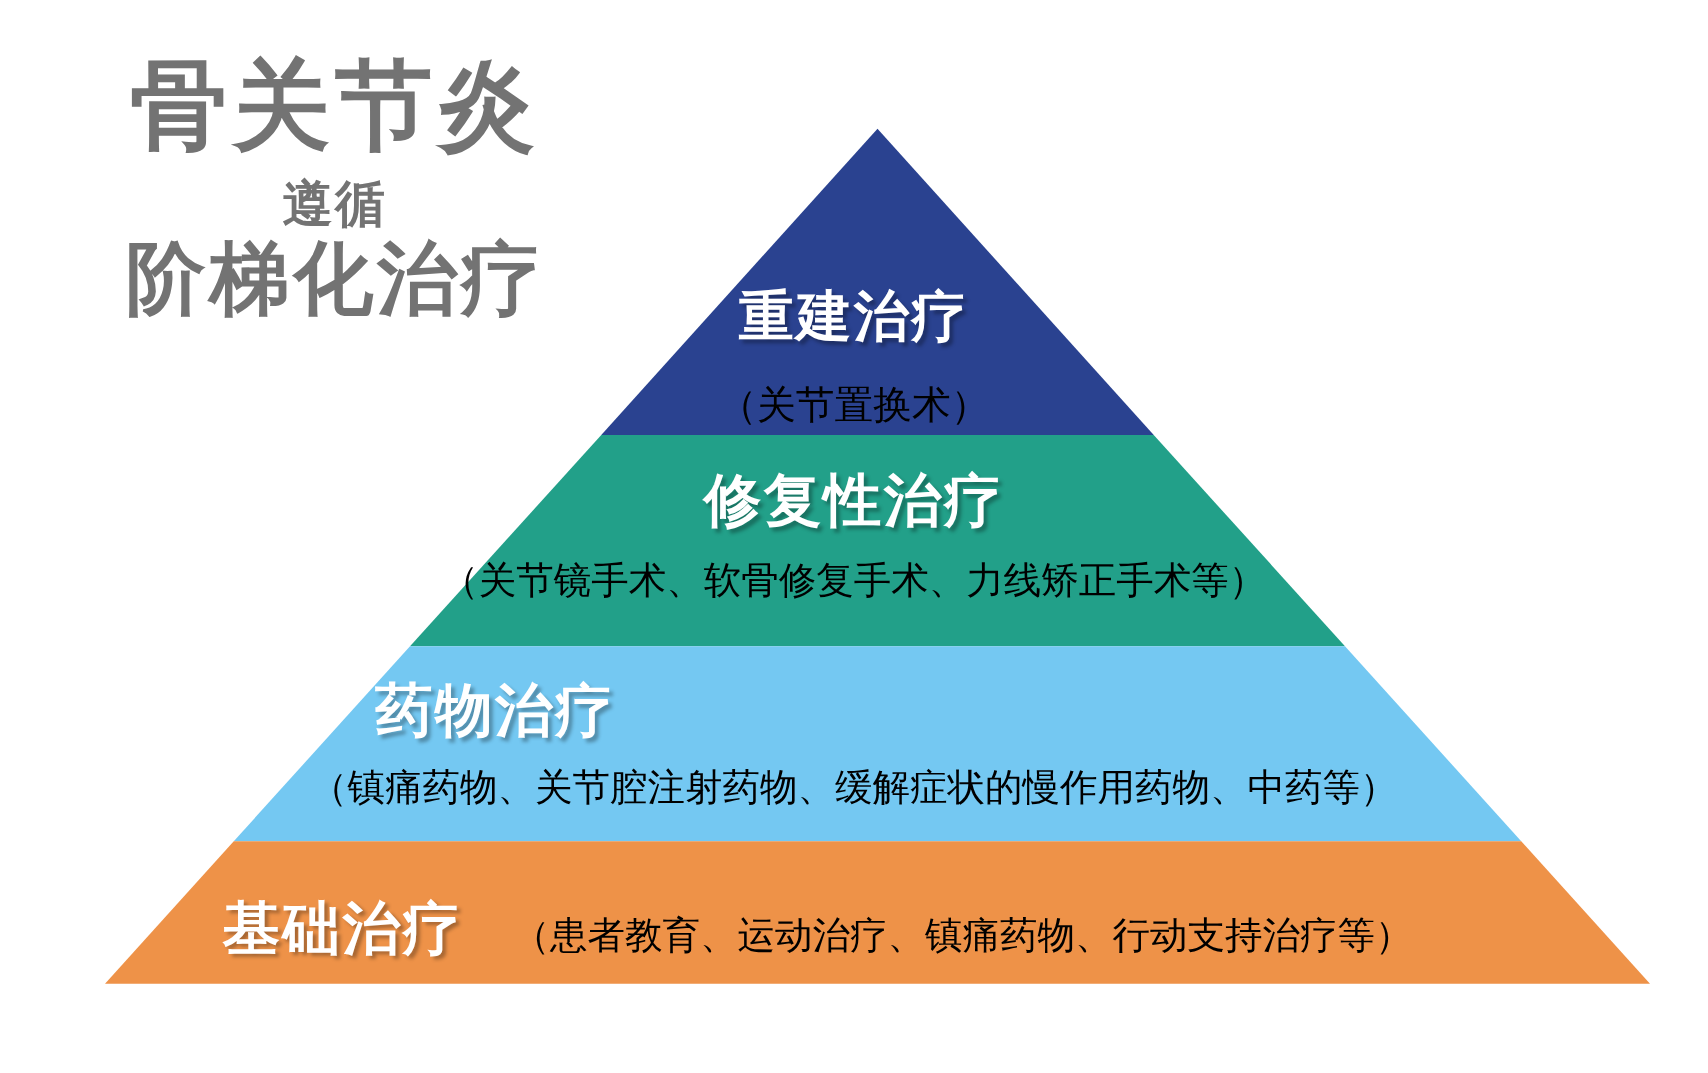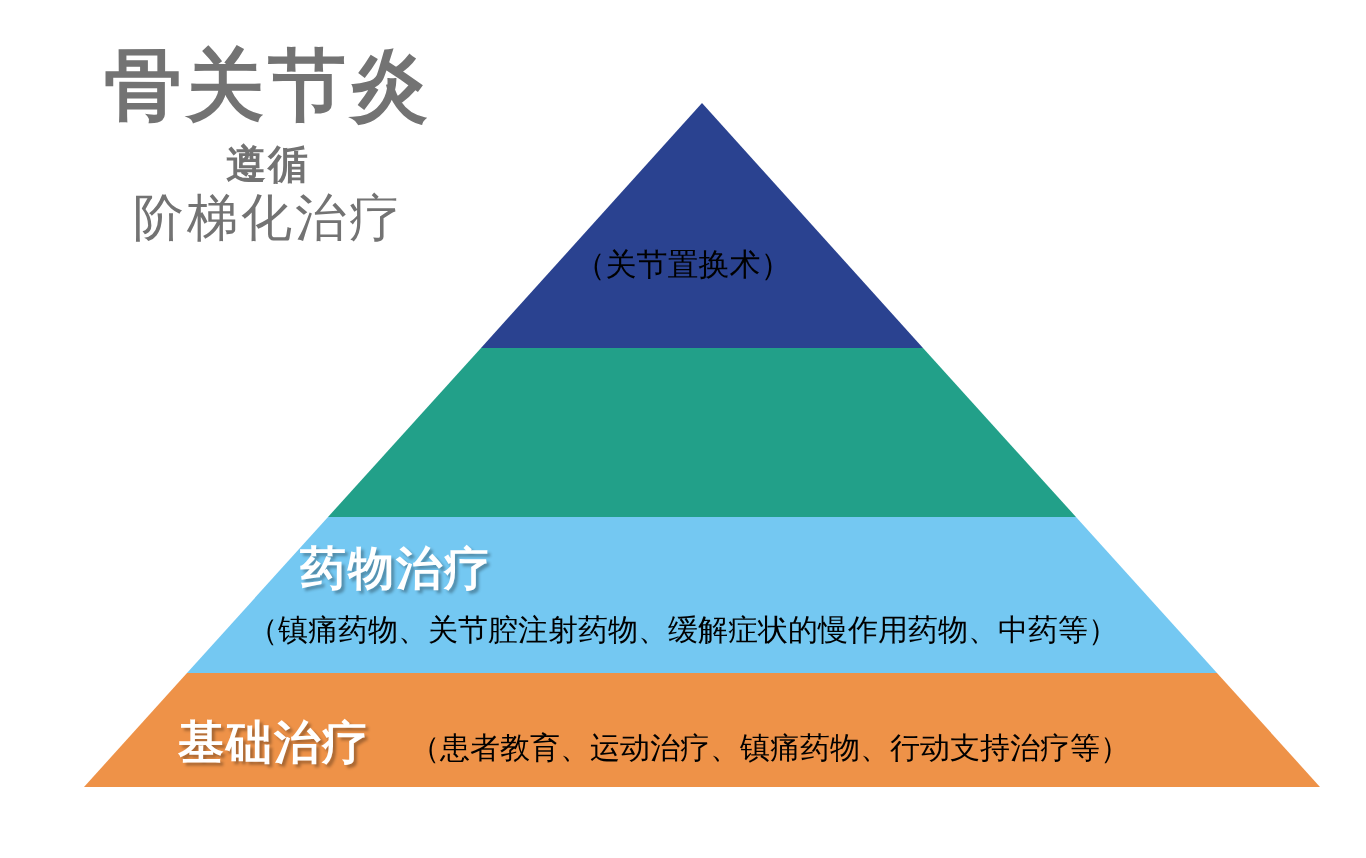--- a/index.html
+++ b/index.html
@@ -39,22 +39,22 @@
     white-space: nowrap;
   }
   .title-sub {
     font-size: 40px;
     font-weight: 700;
     margin-top: 20px;
     letter-spacing: 2px;
     white-space: nowrap;
   }
   .title-main2 {
-    font-size: 51px;
-    font-weight: 400;
+    font-size: 64px;
+    font-weight: 700;
     margin-top: 8px;
     letter-spacing: 3px;
     white-space: nowrap;
   }
 
   
   #pyramid {
     position: absolute;
     left: 0;
     top: 0;
@@ -137,25 +137,32 @@
     <polygon points="702,103 481,348 923,348" fill="#2A4290"></polygon>
 
     <polygon points="481,348 923,348 1076,517 328,517" fill="#22A089"></polygon>
 
     <polygon points="328,517 1076,517 1217,673 187,673" fill="#74C8F2"></polygon>
 
     <polygon points="187,673 1217,673 1320,787 84,787" fill="#EE9248"></polygon>
   </svg>
 
   <div class="tier-text" id="tier1-text">
+    <div class="tier-heading">重建治疗</div>
     <div class="tier-detail-wrap">
       <span class="tier-detail">（关节置换术）</span>
     </div>
   </div>
 
+  <div class="tier-text" id="tier2-text">
+    <div class="tier-heading">修复性治疗</div>
+    <div class="tier-detail-wrap">
+      <span class="tier-detail">（关节镜手术、软骨修复手术、力线矫正手术等）</span>
+    </div>
+  </div>
 
   <div class="tier-text" id="tier3-text">
     <div class="tier-heading-row">
       <span class="tier-heading">药物治疗</span>
     </div>
     <div class="tier-detail-wrap">
       <span class="tier-detail">（镇痛药物、关节腔注射药物、缓解症状的慢作用药物、中药等）</span>
     </div>
   </div>
 

